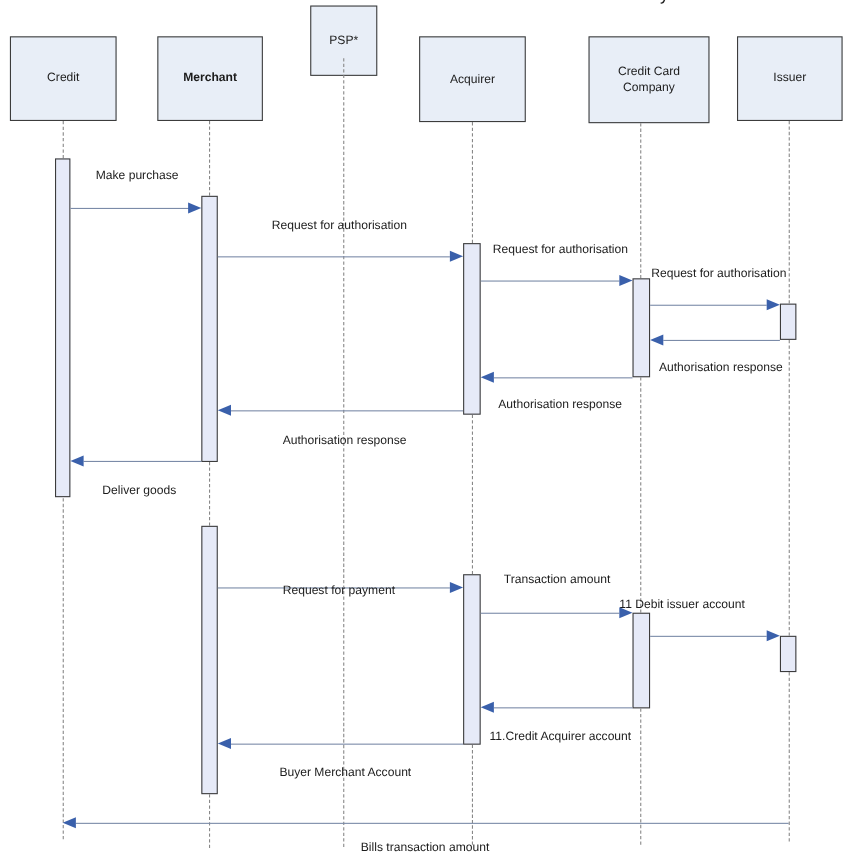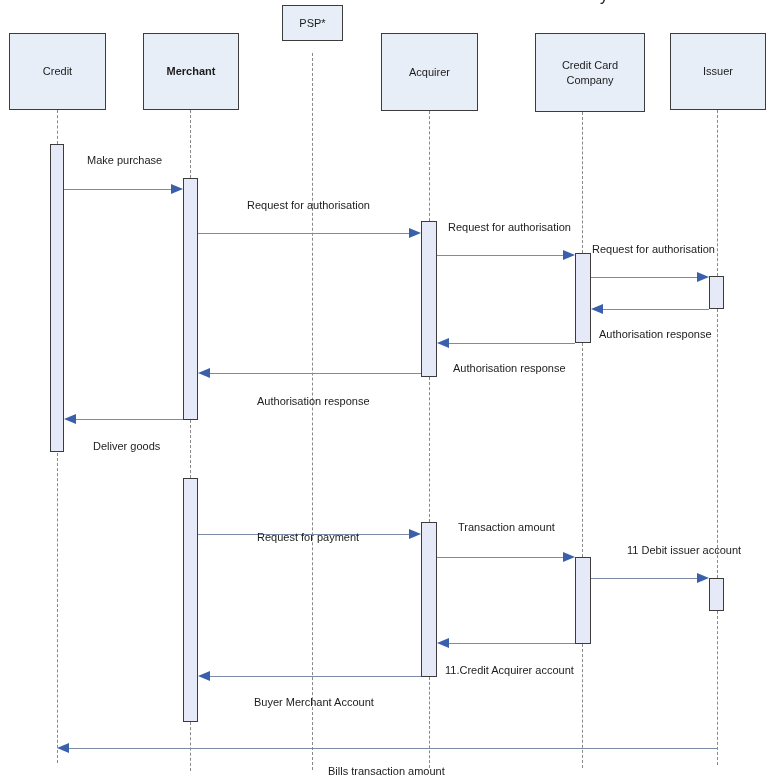--- a/index.html
+++ b/index.html
@@ -30,21 +30,21 @@
   <div id="title-frag-clip">
     <span>y</span>
   </div>
 
   <div class="actor-box" style="left:9px;top:33px;width:97px;height:77px;">
     <span>Credit</span>
   </div>
   <div class="actor-box" style="left:143px;top:33px;width:96px;height:77px;font-weight:bold;">
     <span>Merchant</span>
   </div>
-  <div class="actor-box" style="left:282px;top:5px;width:61px;height:36px;">
+  <div class="actor-box" style="left:282px;top:5px;width:61px;height:64px;">
     <span>PSP*</span>
   </div>
   <div class="actor-box" style="left:381px;top:33px;width:97px;height:78px;">
     <span>Acquirer</span>
   </div>
   <div class="actor-box" style="left:535px;top:33px;width:110px;height:79px;padding:0 12px;">
     <span>Credit Card Company</span>
   </div>
   <div class="actor-box" style="left:670px;top:33px;width:96px;height:77px;">
     <span>Issuer</span>
@@ -111,21 +111,21 @@
   <div class="mline" style="left:198px;top:534px;width:211px;"></div>
   <div class="ah-r" style="left:409px;top:529px;"></div>
   <div class="mlabel" style="left:257px;top:499px;margin-top:32px;">Request for payment</div>
 
   <div class="mline" style="left:437px;top:557px;width:126px;"></div>
   <div class="ah-r" style="left:563px;top:552px;"></div>
   <div class="mlabel" style="left:458px;top:521px;">Transaction amount</div>
 
   <div class="mline" style="left:591px;top:578px;width:106px;"></div>
   <div class="ah-r" style="left:697px;top:573px;"></div>
-  <div class="mlabel" style="left:627px;top:544px;">11 Debit issuer account</div>
+  <div class="mlabel" style="left:563px;top:544px;">11 Debit issuer account</div>
 
   <div class="mline" style="left:449px;top:643px;width:126px;"></div>
   <div class="ah-l" style="left:437px;top:638px;"></div>
   <div class="mlabel" style="left:445px;top:664px;">11.Credit Acquirer account</div>
 
   <div class="mline" style="left:210px;top:676px;width:211px;"></div>
   <div class="ah-l" style="left:198px;top:671px;"></div>
   <div class="mlabel" style="left:254px;top:696px;">Buyer Merchant Account</div>
 
   <div class="mline" style="left:69px;top:748px;width:648px;"></div>

